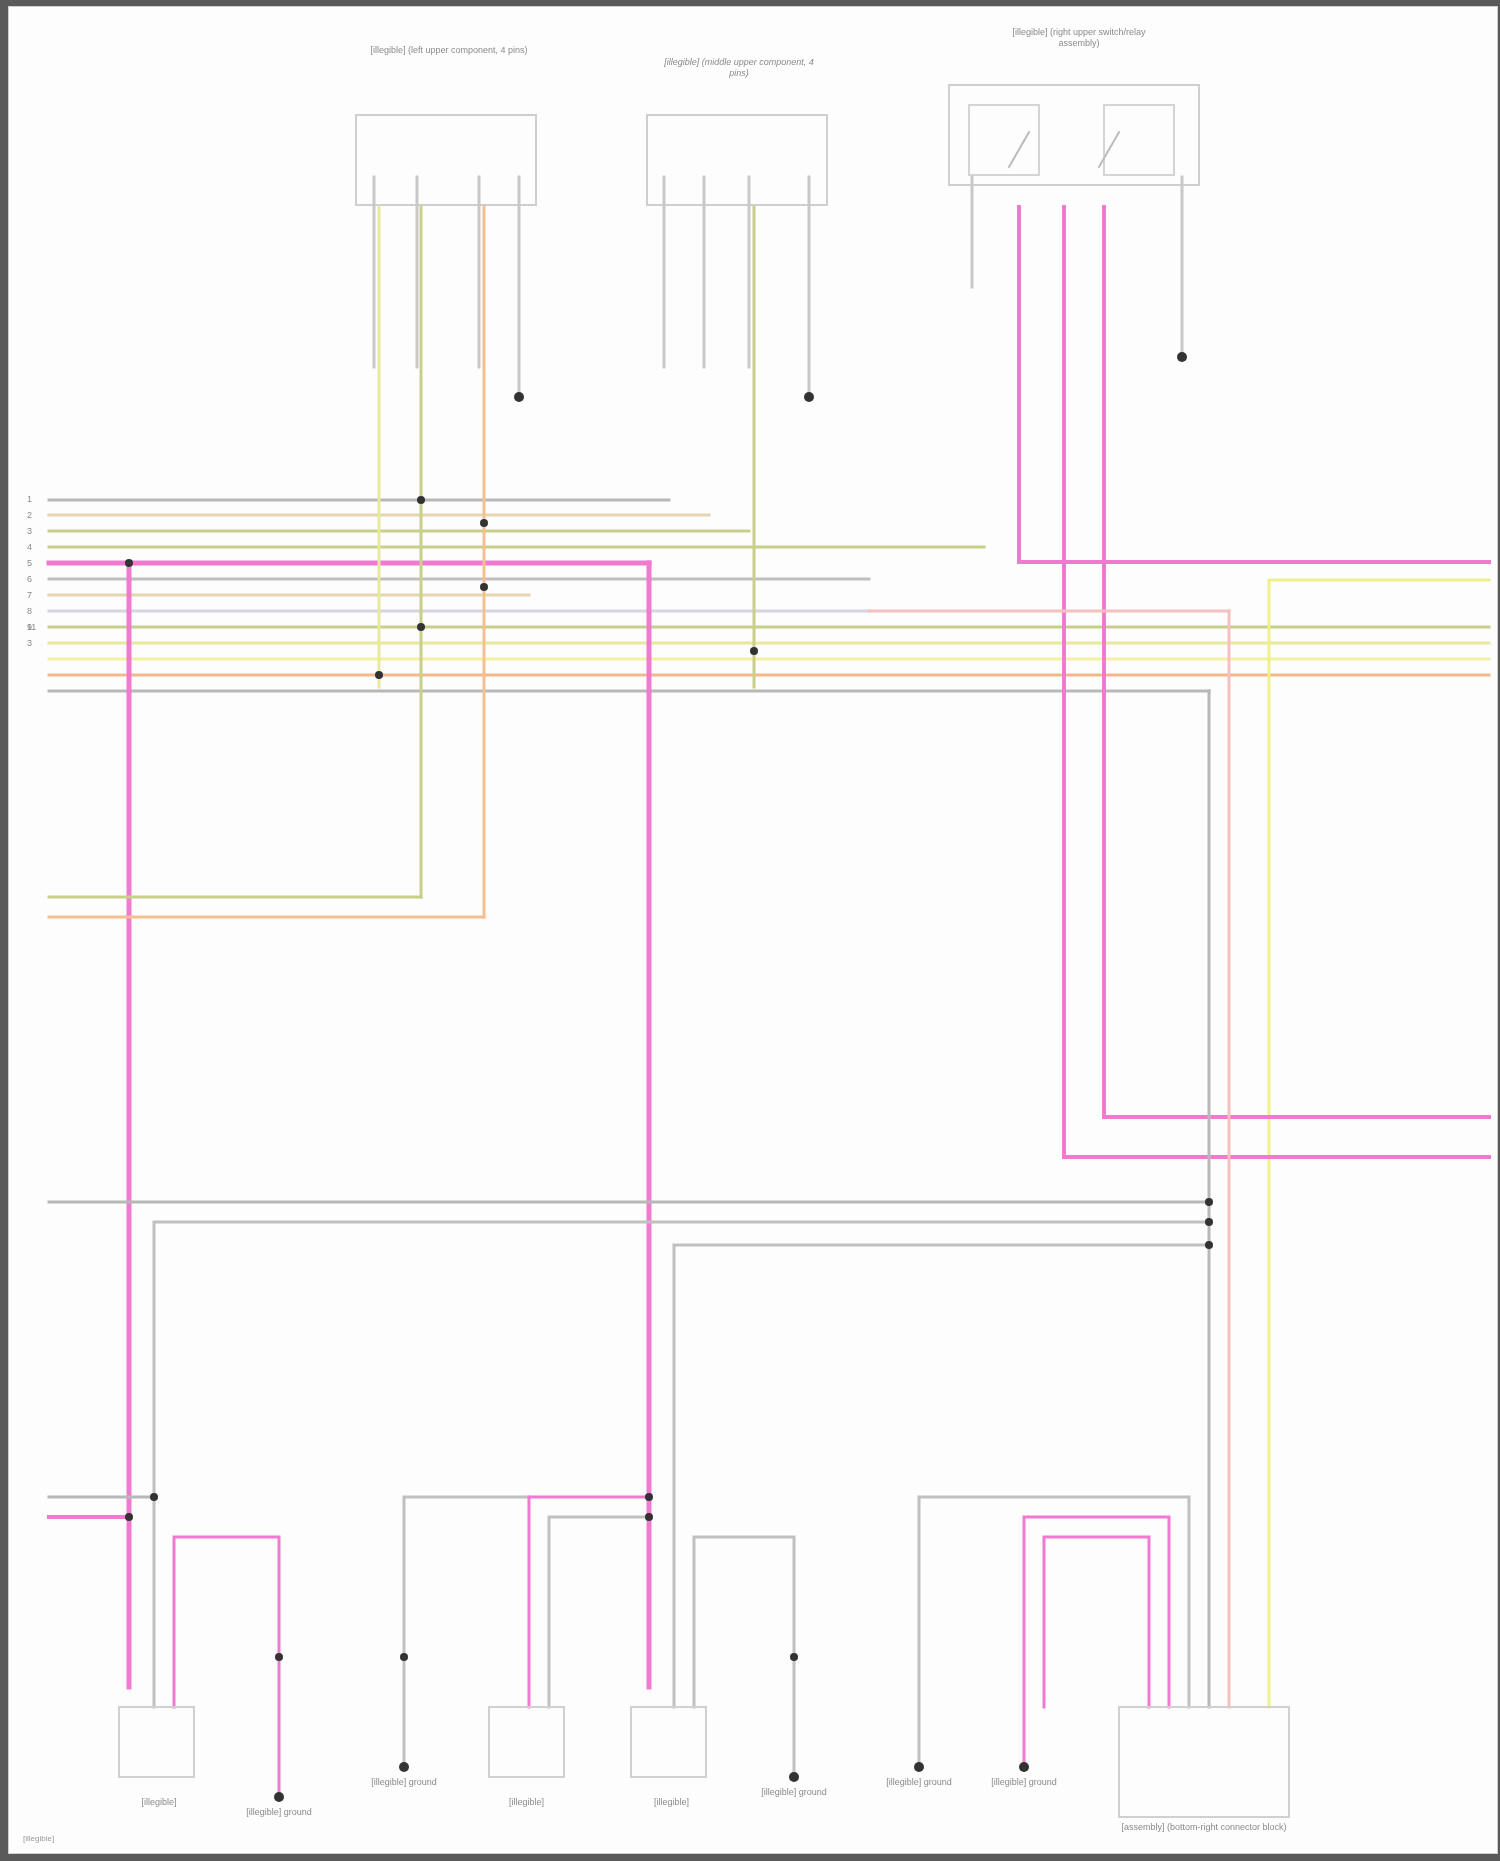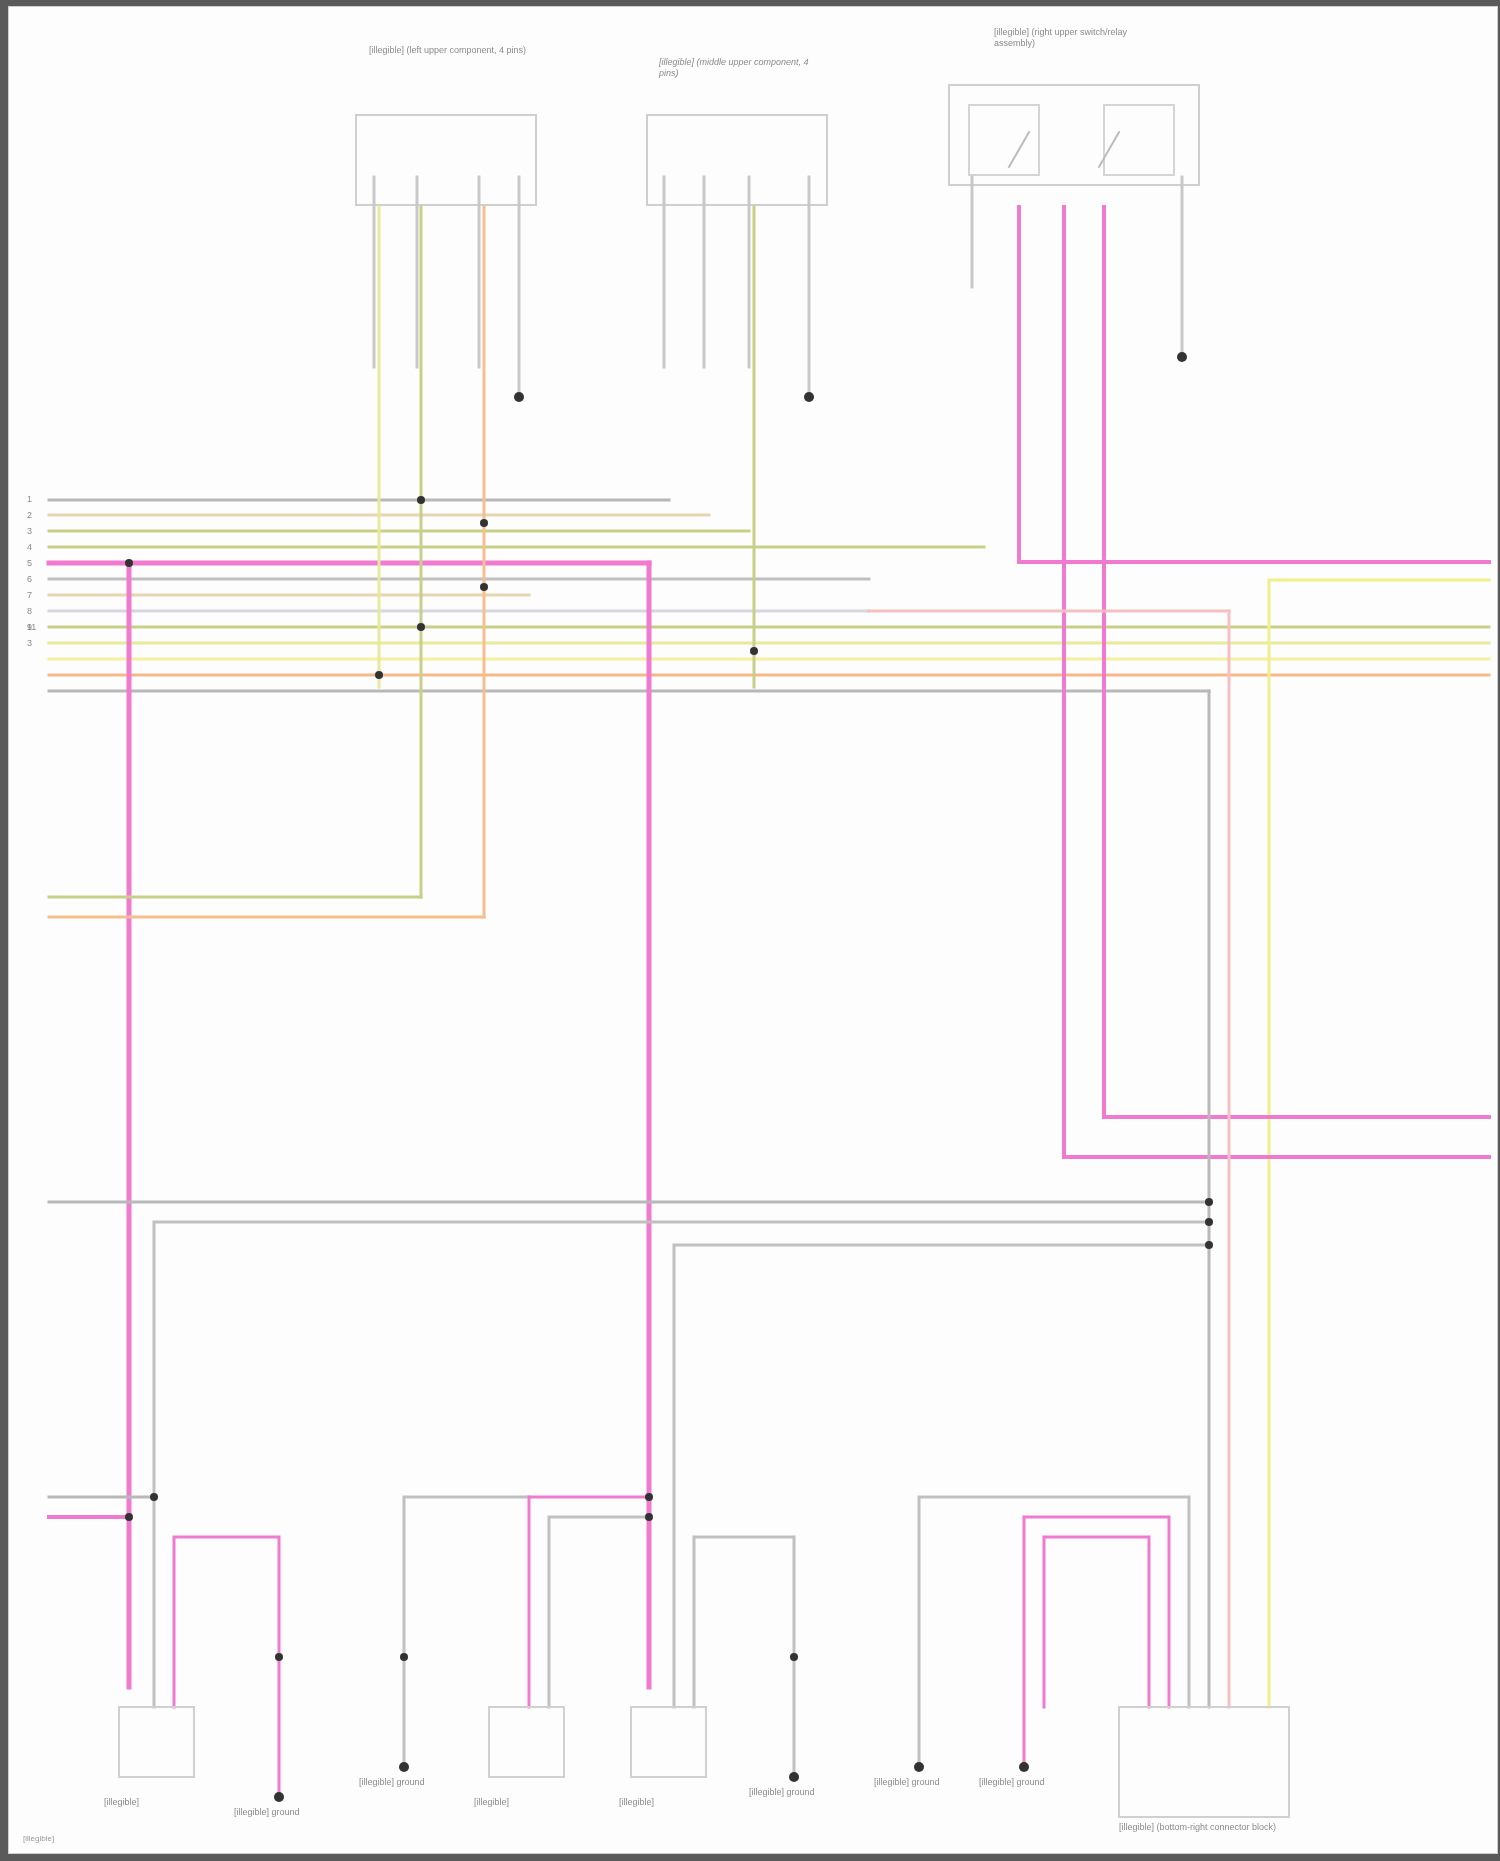--- a/index.html
+++ b/index.html
@@ -1,19 +1,19 @@
 <!DOCTYPE html>
 <html><head>
 <meta charset="utf-8">
 <style>
   html,body{margin:0;padding:0;background:#5a5a5a;}
   body{width:1500px;height:1861px;position:relative;overflow:hidden;font-family:"Liberation Sans",sans-serif;}
   .sheet{position:absolute;left:8px;top:6px;width:1488px;height:1846px;background:#fdfdfd;border:1px solid #cfcfcf;}
   svg{position:absolute;left:0;top:0;}
-  .lbl{position:absolute;font-size:9px;color:#8a8a8a;line-height:11px;filter:blur(0.6px);}
+  .lbl{position:absolute;font-size:9px;color:#8a8a8a;text-align:center;line-height:11px;filter:blur(0.6px);}
   .lbl-l{text-align:left;}
   .footer{position:absolute;left:14px;bottom:10px;font-size:8px;color:#999;filter:blur(0.6px);}
 </style>
 </head>
 <body>
 
 <div class="sheet">
 <svg width="1488" height="1846" viewBox="0 0 1488 1846">
   <g fill="none" stroke-width="3" stroke-linecap="square">
 
@@ -133,16 +133,16 @@
 <div class="lbl" style="left:650px;top:50px;width:160px;font-style:italic;">[illegible] (middle upper component, 4 pins)</div>
 <div class="lbl" style="left:985px;top:20px;width:170px;">[illegible] (right upper switch/relay assembly)</div>
 <div class="lbl" style="left:95px;top:1790px;width:110px;">[illegible]</div>
 <div class="lbl" style="left:225px;top:1800px;width:90px;">[illegible] ground</div>
 <div class="lbl" style="left:350px;top:1770px;width:90px;">[illegible] ground</div>
 <div class="lbl" style="left:465px;top:1790px;width:105px;">[illegible]</div>
 <div class="lbl" style="left:610px;top:1790px;width:105px;">[illegible]</div>
 <div class="lbl" style="left:740px;top:1780px;width:90px;">[illegible] ground</div>
 <div class="lbl" style="left:865px;top:1770px;width:90px;">[illegible] ground</div>
 <div class="lbl" style="left:970px;top:1770px;width:90px;">[illegible] ground</div>
-<div class="lbl" style="left:1110px;top:1815px;width:170px;">[illegible] (bottom-right connector block)</div>
+<div class="lbl" style="left:1110px;top:1815px;width:170px;">[assembly] (bottom-right connector block)</div>
 
 <div class="footer">[illegible]</div>
 </div>
 
 </body></html>

